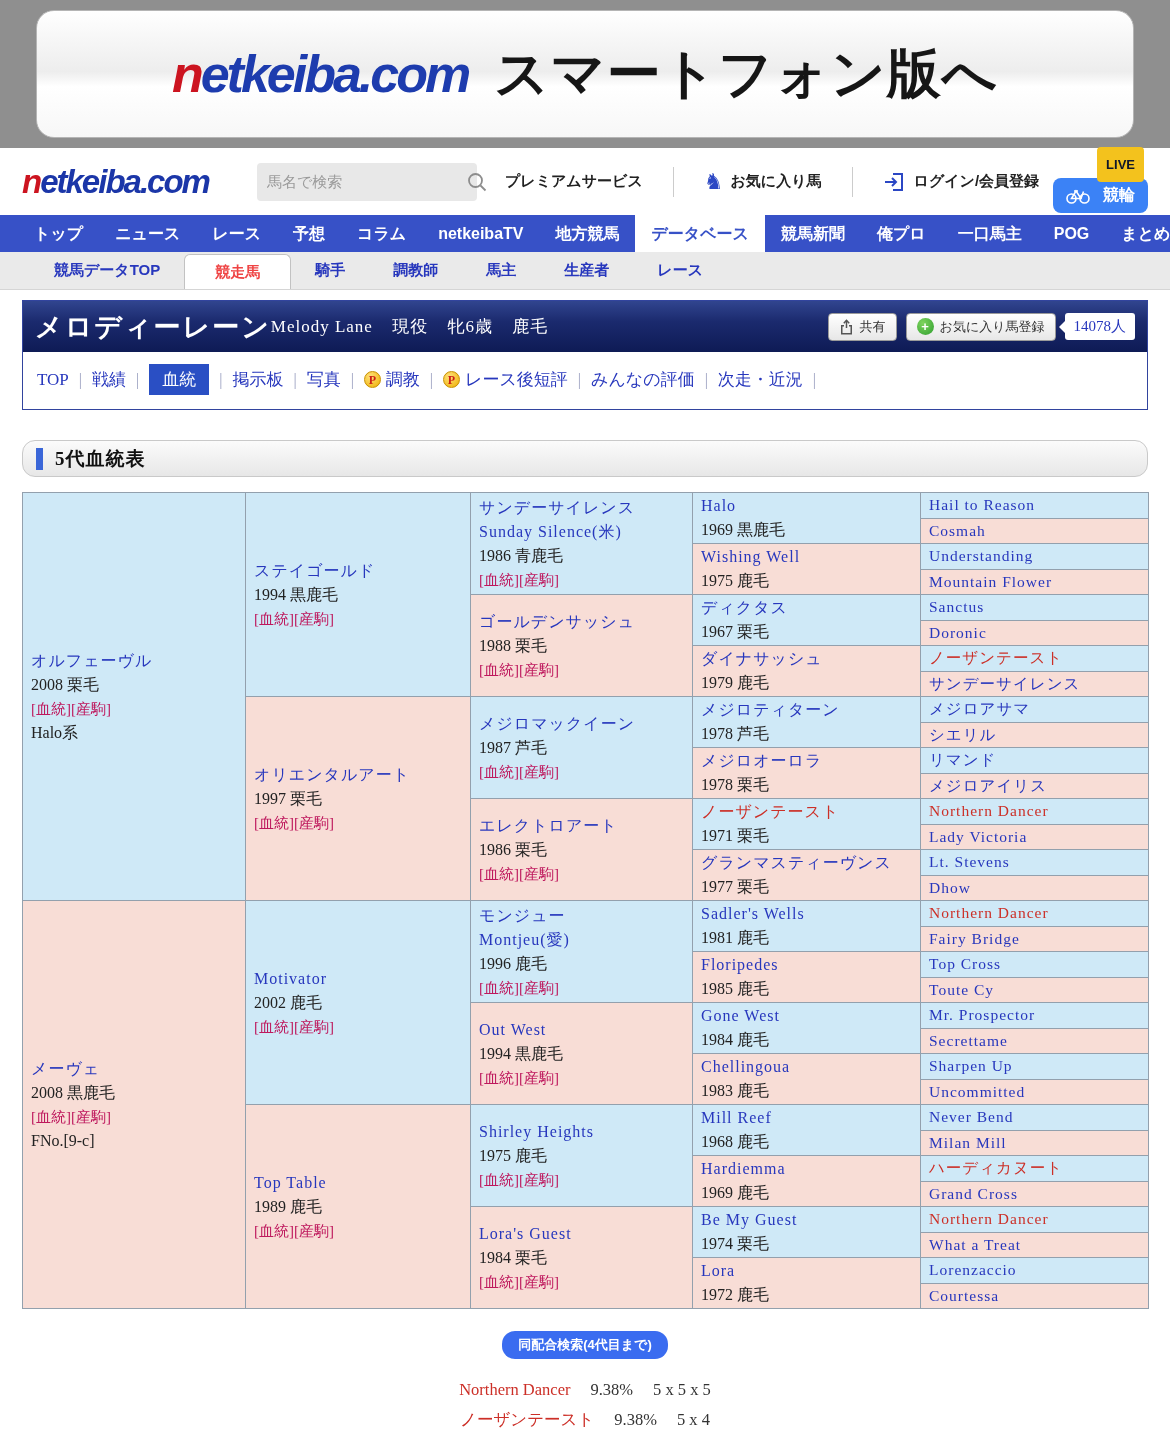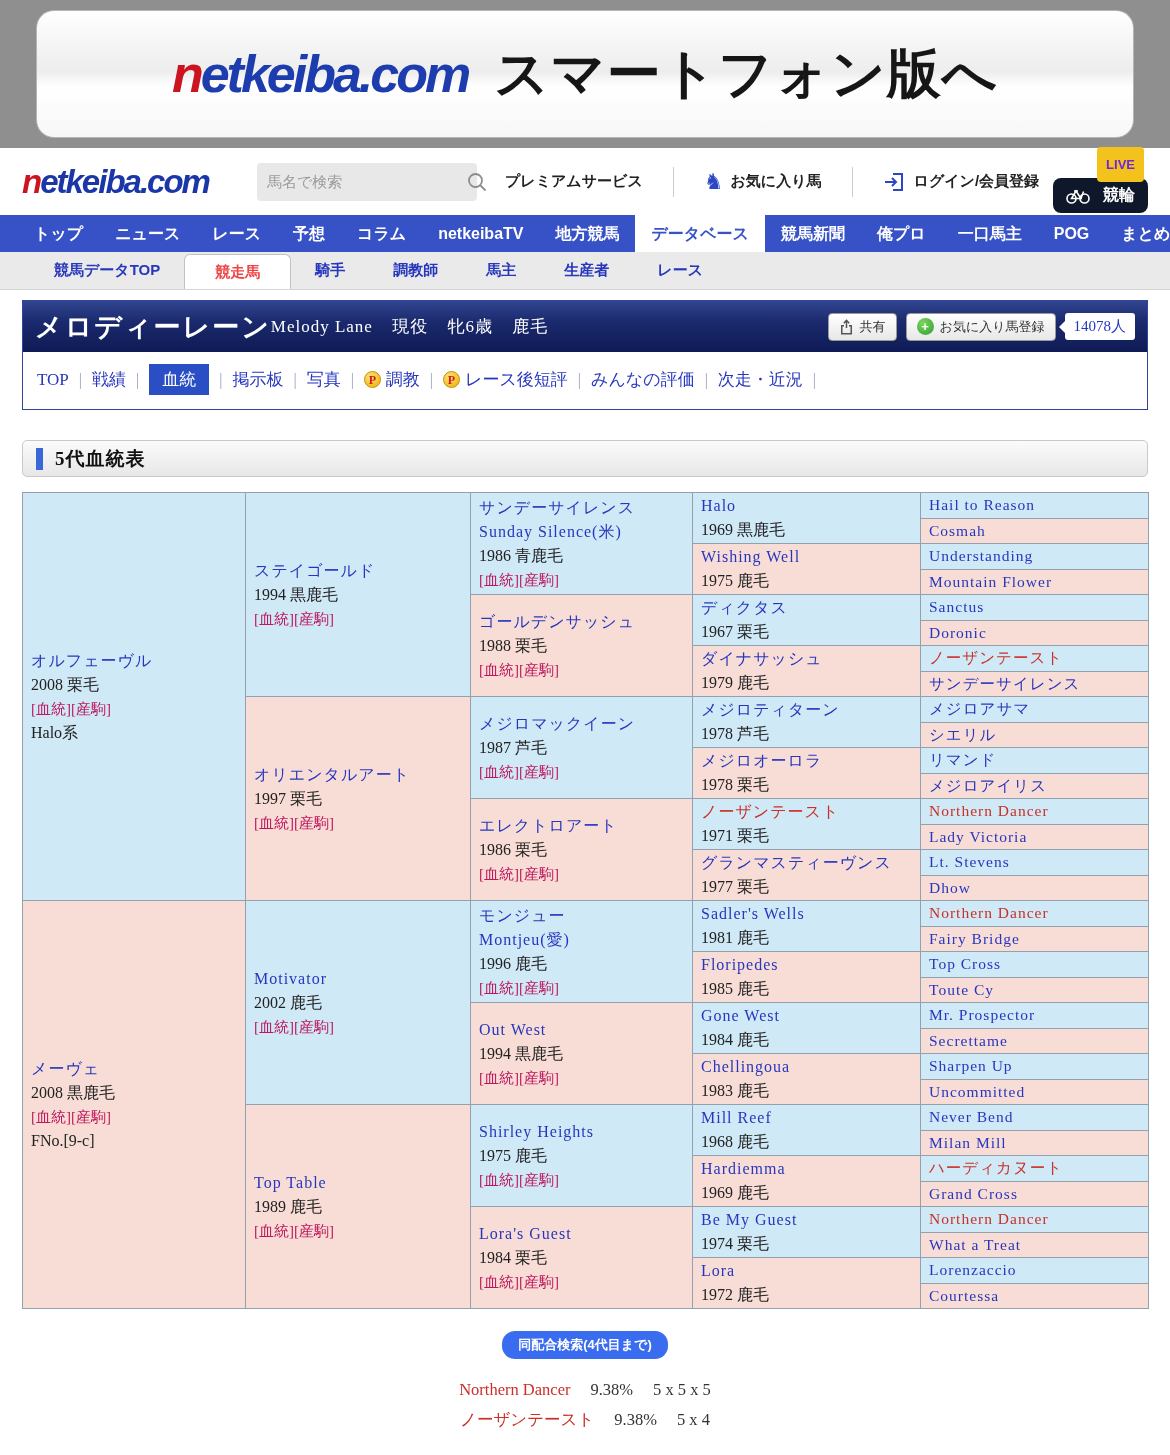--- a/index.html
+++ b/index.html
@@ -26,22 +26,22 @@
   .site-logo{font:italic bold 33px var(--sans);color:#1b36a8;letter-spacing:-2px;}
   .site-logo .n{color:#cc1420;}
   .search-box{margin-left:48px;width:220px;height:38px;background:#e8e8e8;border-radius:4px;display:flex;align-items:center;padding:0 10px;}
   .search-box input{flex:1;border:none;background:transparent;outline:none;font:15px var(--sans);color:#444;}
   .search-box input::placeholder{color:#9a9a9a;}
   .hdr-links{display:flex;align-items:center;margin-left:28px;gap:12px;}
   .hdr-link{display:flex;align-items:center;gap:7px;font:bold 15px var(--sans);color:#222;cursor:pointer;}
   .hdr-divider{width:1px;height:30px;background:#ccc;margin:0 18px;}
   .horse-glyph{font:22px var(--sans);color:#2b47c4;line-height:1;}
   .right-group{margin-left:auto;display:flex;flex-direction:column;align-items:flex-end;position:relative;top:-2px;}
-  .live-badge{background:#f3c21d;color:#6d28d9;font:bold 13px var(--sans);padding:10px 9px;border-radius:4px;margin-bottom:-4px;z-index:2;margin-right:4px;}
-  .keirin-btn{background:#0f172a;border-radius:8px;color:#fff;font:bold 16px var(--sans);padding:7px 13px;display:flex;align-items:center;gap:13px;cursor:pointer;}
+  .live-badge{background:#f3c21d;color:#0f172a;font:bold 13px var(--sans);padding:10px 9px;border-radius:4px;margin-bottom:-4px;z-index:2;margin-right:4px;}
+  .keirin-btn{background:#3b82f6;border-radius:8px;color:#fff;font:bold 16px var(--sans);padding:7px 13px;display:flex;align-items:center;gap:13px;cursor:pointer;}
 
   
   .main-nav{height:37px;background:var(--navblue);}
   .main-nav ul{list-style:none;display:flex;padding-left:18px;height:100%;}
   .main-nav li{font:bold 16px var(--sans);color:#fff;line-height:37px;padding:0 16px;cursor:pointer;white-space:nowrap;}
   .main-nav li.active{background:#fff;color:var(--navblue);}
 
   
   .sub-nav{height:38px;background:#eaeaea;border-bottom:1px solid #d5d5d5;}
   .sub-nav ul{list-style:none;display:flex;align-items:flex-end;height:100%;padding-left:30px;}
@@ -61,21 +61,21 @@
   .fav-count::before{content:"";position:absolute;left:-6px;top:50%;margin-top:-6px;border:6px solid transparent;border-right-color:#fff;border-left:none;}
 
   
   .horse-tabs{background:#fff;padding:12px 14px 14px;display:flex;align-items:center;flex-wrap:nowrap;}
   .horse-tabs .tab{font:17px var(--serif);color:var(--link);cursor:pointer;display:flex;align-items:center;gap:5px;white-space:nowrap;}
   .horse-tabs .tab.active{background:#2a4fc4;color:#fff;padding:4px 13px;}
   .tab-sep{color:#9aa0c0;margin:0 10px;font:16px var(--serif);}
   .p-icon{display:inline-block;width:17px;height:17px;border-radius:50%;background:radial-gradient(circle at 35% 30%,#ffe27a,#eead00);border:1px solid #c78f00;color:#cc2015;font:bold 12px/16px var(--serif);text-align:center;}
 
   
-  .section-header{margin:30px 22px 0;height:37px;background:linear-gradient(180deg,#fbfbfb,#e7e7e7);border:1px solid #c9c9c9;border-radius:5px;display:flex;align-items:center;}
+  .section-header{margin:30px 22px 0;height:37px;background:linear-gradient(180deg,#fbfbfb,#e7e7e7);border:1px solid #c9c9c9;border-radius:13px;display:flex;align-items:center;}
   .section-bar{width:7px;height:22px;background:#3a66d8;margin:0 12px 0 13px;}
   .section-title{font:bold 19px var(--serif);color:#111;letter-spacing:1px;}
 
   
   .ped-wrap{margin:15px 22px 0;}
   table.ped{width:1126px;height:790px;border-collapse:collapse;table-layout:fixed;}
   table.ped td{border:1px solid #93a0ad;vertical-align:middle;padding:1px 4px 1px 8px;overflow:hidden;}
   td.m{background:var(--male);}
   td.f{background:var(--female);}
   .h-name{font:16px var(--serif);color:var(--link);line-height:24px;cursor:pointer;white-space:nowrap;letter-spacing:1px;}

